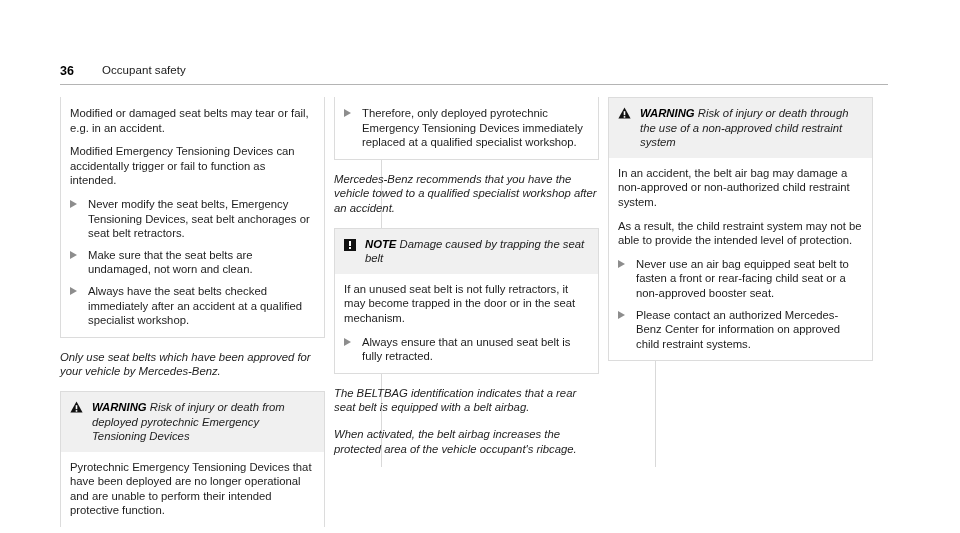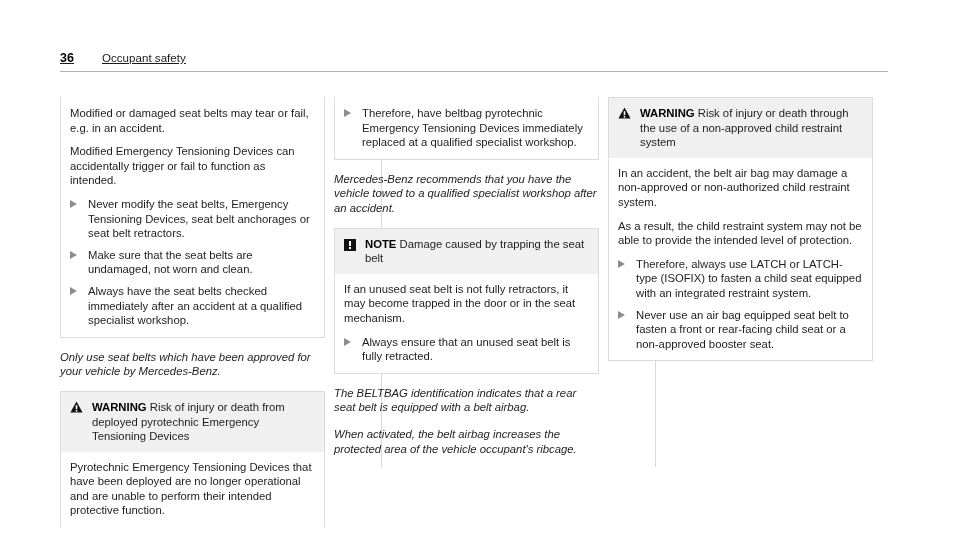--- a/index.html
+++ b/index.html
@@ -20,27 +20,26 @@
     position: absolute;
     left: 0; top: 0;
     width: 960px;
     height: 533px;
   }
 
   
   .header {
     position: absolute;
     left: 60px;
-    top: 51px;
+    top: 64px;
     width: 828px;
     display: flex;
-    align-items: center;
+    align-items: flex-start;
     border-bottom: 1px solid #b4b4b4;
     padding-bottom: 6px;
-    text-decoration: underline;
   }
   .header-pageno {
     font-size: 12.5px;
     font-weight: bold;
     color: #000;
     width: 42px;
     letter-spacing: .1px;
   }
   .header-title {
     font-size: 11.5px;
@@ -131,20 +130,21 @@
     background: #f0f0f0;
     padding: 8px 10px 8px 9px;
     display: flex;
     align-items: flex-start;
   }
   .hazard-head-text {
     font-size: 11.3px;
     line-height: 14.6px;
     color: #1d1d1d;
     margin-left: 9px;
+    font-style: italic;
   }
   .hazard-kind {
     font-weight: bold;
     color: #000;
   }
   .hazard-body {
     padding: 8px 10px 9px 9px;
     background: #ffffff;
   }
   .hazard-body.no-head { padding-top: 9px; }
@@ -263,21 +263,21 @@
 
     </div>
 
     <div class="col">
 
       <div class="hazard open-top">
         <div class="hazard-body no-head">
           <ul class="bullets">
             <li class="bullet">
               <span class="tri-icon"></span>
-              <span class="bullet-text">Therefore, have beltbag pyrotechnic Emergency Tensioning Devices immediately replaced at a qualified specialist workshop.</span>
+              <span class="bullet-text">Therefore, only deployed pyrotechnic Emergency Tensioning Devices immediately replaced at a qualified specialist workshop.</span>
             </li>
           </ul>
         </div>
       </div>
 
       <p class="body-block">Mercedes-Benz recommends that you have the vehicle towed to a qualified specialist workshop after an accident.</p>
 
       <div class="hazard">
         <div class="hazard-head">
           <span class="note-icon"></span>
@@ -311,26 +311,26 @@
             </svg>
           </span>
           <span class="hazard-head-text"><span class="hazard-kind">WARNING</span><span> Risk of injury or death through the use of a non-approved child restraint system</span></span>
         </div>
         <div class="hazard-body">
           <p>In an accident, the belt air bag may damage a non-approved or non-authorized child restraint system.</p>
           <p>As a result, the child restraint system may not be able to provide the intended level of protection.</p>
           <ul class="bullets">
             <li class="bullet">
               <span class="tri-icon"></span>
-              <span class="bullet-text">Therefore, always use LATCH or LATCH-type (ISOFIX) to fasten a child seat equipped with an integrated restraint system.</span>
-            </li>
-            <li class="bullet">
-              <span class="tri-icon"></span>
               <span class="bullet-text">Never use an air bag equipped seat belt to fasten a front or rear-facing child seat or a non-approved booster seat.</span>
             </li>
+            <li class="bullet">
+              <span class="tri-icon"></span>
+              <span class="bullet-text">Please contact an authorized Mercedes-Benz Center for information on approved child restraint systems.</span>
+            </li>
           </ul>
         </div>
       </div>
 
     </div>
 
   </div>
 
 
 </div>

